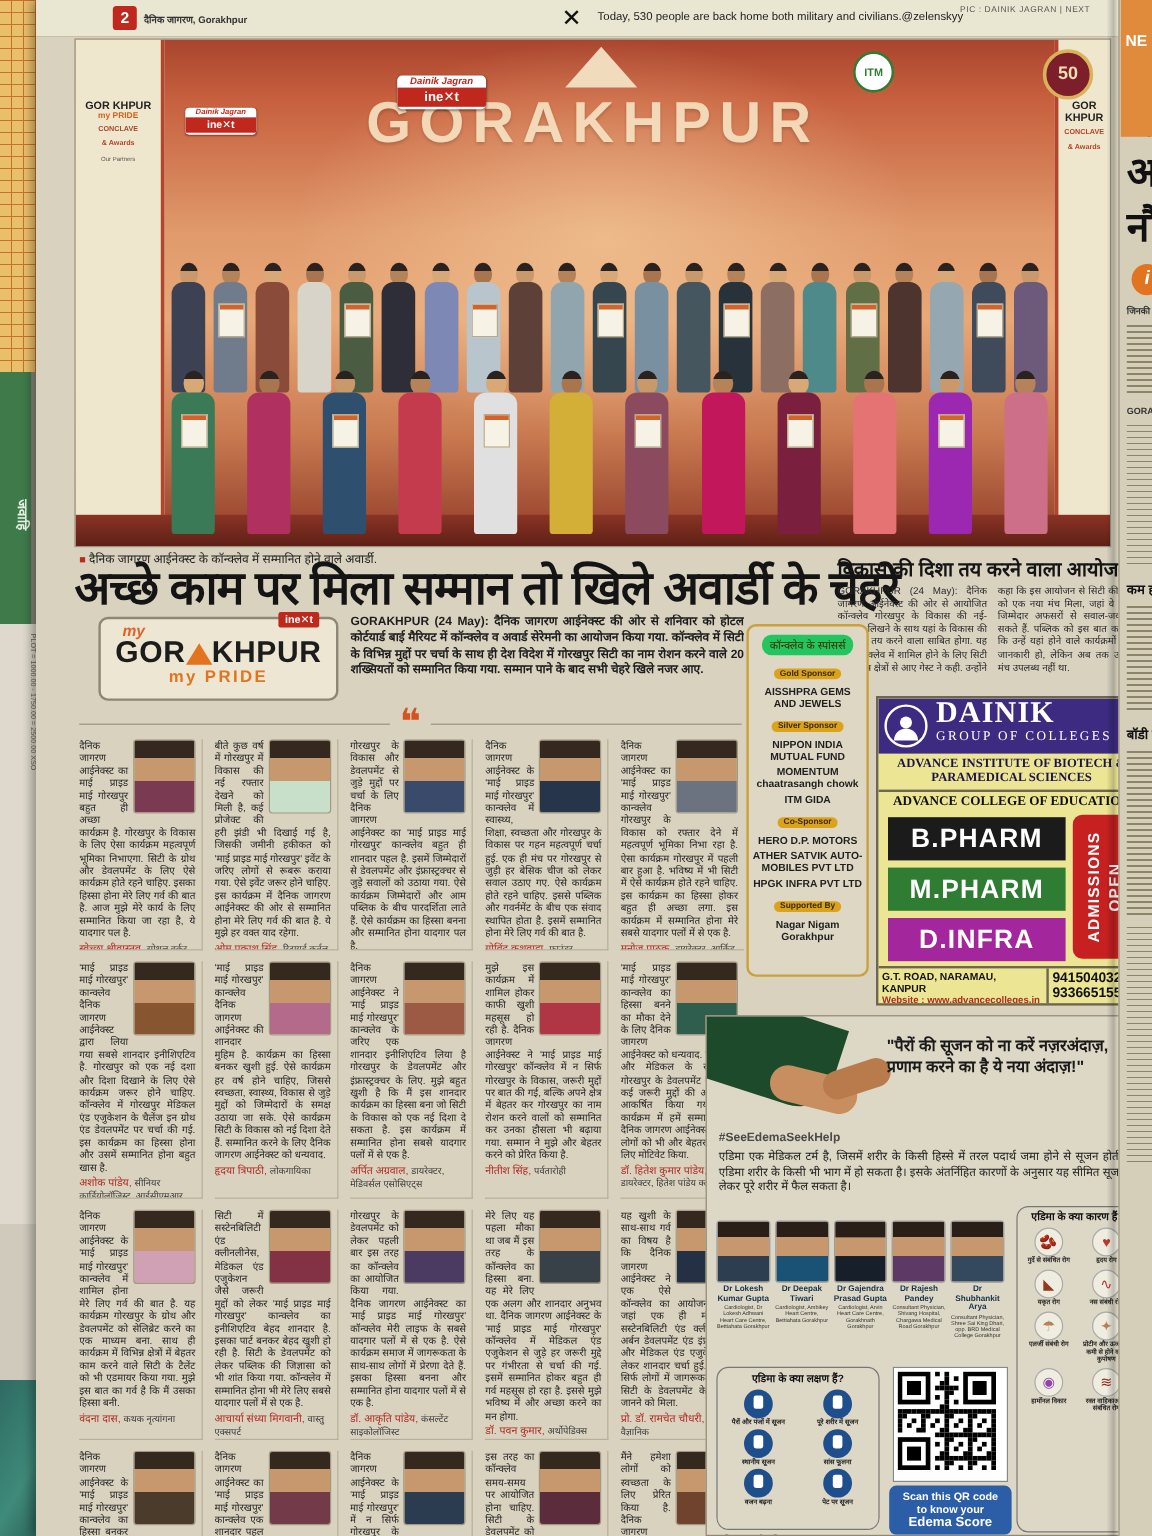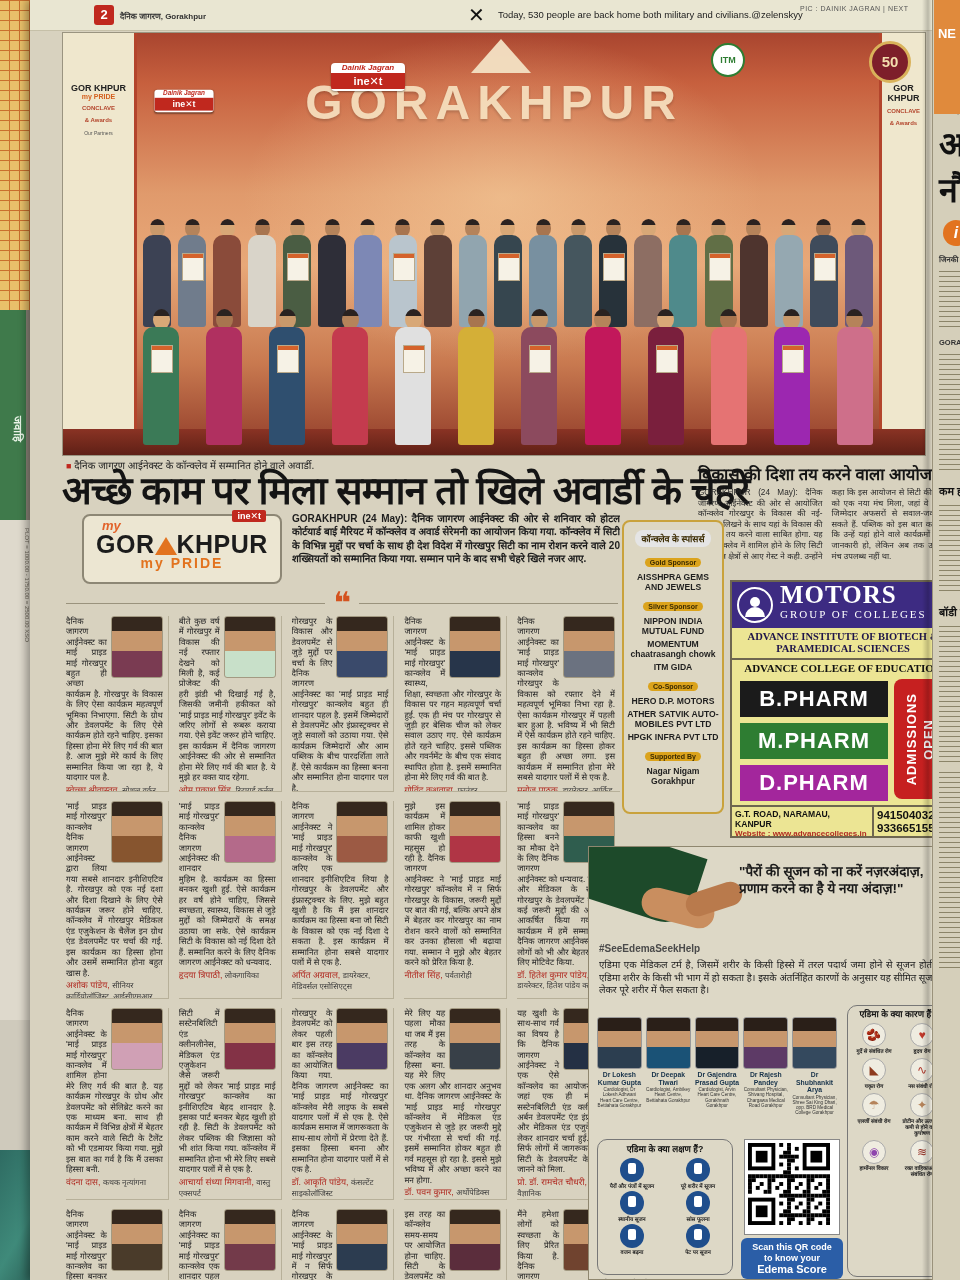--- a/index.html
+++ b/index.html
@@ -94,21 +94,21 @@
      padding-right:5px}
   .t-block.colrule{border-right:1px solid #b7b099}
   .t-block.rowrule{border-bottom:1px solid #b7b099}
   .t-photo{float:right;width:50px;height:60px;margin:0 0 3px 4px;border-radius:3px;border:1px solid #a39a82}
   .t-sig{margin-top:2px;text-align:left}
   .t-name{color:#b02b22;font-weight:400;font-size:8.8px}
   .t-role{color:#3a3a3a;font-size:7.8px}
   
   .sponsor{left:592px;top:520px;width:102px;height:294px;border:2px solid #c9a23c;border-radius:8px;
      background:#ddd7c3;text-align:center;padding:6px 3px;box-sizing:border-box}
-  .sp-head{display:inline-block;background:#e5e5e5;color:#3a2a00;font-weight:700;font-size:9px;
+  .sp-head{display:inline-block;background:#22c55e;color:#3a2a00;font-weight:400;font-size:9px;
      padding:2px 6px;border-radius:8px;margin-bottom:4px}
   .sp-label{display:inline-block;background:#dba31c;color:#3a2a00;font-weight:800;font-size:7px;
      padding:1px 5px;border-radius:6px;margin:4px 0 2px}
   .sp-name{font-size:8.6px;font-weight:800;color:#1f1f1f;line-height:10px;margin:3px 0}
   
   .adv{left:700px;top:580px;width:226px;height:258px;background:#ece594;border:2px solid #6e6650;
      box-sizing:border-box;overflow:hidden}
   .adv-head{height:46px;background:#3d2b82;color:#fff;position:relative}
   .adv-logo{position:absolute;left:5px;top:5px;width:36px;height:36px;border-radius:50%;
      border:2px solid #fff;box-sizing:border-box;background:#3d2b82}
@@ -431,33 +431,33 @@
       <div class="t-block"><div class="t-photo" style="background: linear-gradient(rgb(53, 40, 30) 0px, rgb(53, 40, 30) 24%, rgb(199, 151, 109) 24%, rgb(199, 151, 109) 56%, rgb(112, 67, 47) 56%, rgb(112, 67, 47) 100%);"></div><span>मैंने हमेशा लोगों को स्वच्छता के लिए प्रेरित किया है. दैनिक जागरण आईनेक्स्ट के 'माई प्राइड माई गोरखपुर' कॉन्क्लेव में सस्टेनबिलिटी एंड</span></div>
     </div>
 
   <div class="abs sponsor" id="sponsorBox">
     <div class="sp-head">कॉन्क्लेव के स्पांसर्स</div>
   <div><span class="sp-label">Gold Sponsor</span></div><div class="sp-name">AISSHPRA GEMS AND JEWELS</div><div><span class="sp-label">Silver Sponsor</span></div><div class="sp-name">NIPPON INDIA MUTUAL FUND</div><div class="sp-name">MOMENTUM chaatrasangh chowk</div><div class="sp-name">ITM GIDA</div><div><span class="sp-label">Co-Sponsor</span></div><div class="sp-name">HERO D.P. MOTORS</div><div class="sp-name">ATHER SATVIK AUTO-MOBILES PVT LTD</div><div class="sp-name">HPGK INFRA PVT LTD</div><div><span class="sp-label">Supported By</span></div><div class="sp-name">Nagar Nigam Gorakhpur</div></div>
 
   <div class="abs adv">
     <div class="adv-head">
       <div class="adv-logo"></div>
-      <div class="adv-t1">MOTORS</div>
+      <div class="adv-t1">DAINIK</div>
       <div class="adv-t2">GROUP OF COLLEGES</div>
     </div>
     <div class="adv-l1">ADVANCE INSTITUTE OF BIOTECH &amp; PARAMEDICAL SCIENCES</div>
     <div class="adv-l2">ADVANCE COLLEGE OF EDUCATION</div>
     <div class="adv-mid" id="advCourses">
       <div class="admis">
         <span>ADMISSIONS</span>
         <span>OPEN</span>
       </div>
     <div class="course" style="top: 4px; background: rgb(27, 27, 27);">B.PHARM</div>
         <div class="course" style="top: 46px; background: rgb(46, 125, 50);">M.PHARM</div>
-        <div class="course" style="top: 88px; background: rgb(163, 38, 156);">D.PHARM</div>
+        <div class="course" style="top: 88px; background: rgb(163, 38, 156);">D.INFRA</div>
       </div>
     <div class="adv-foot">
       <div class="adv-addr">
         <div class="a1">G.T. ROAD, NARAMAU, KANPUR</div>
         <div class="a2">Website : www.advancecolleges.in</div>
       </div>
       <div class="adv-ph">
         <div>9415040326</div>
         <div>9336651555</div>
       </div>

